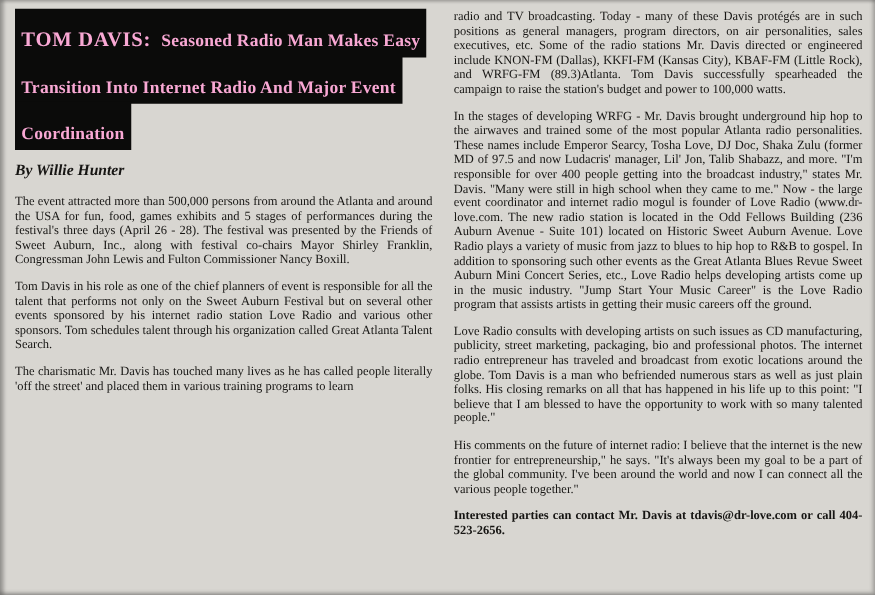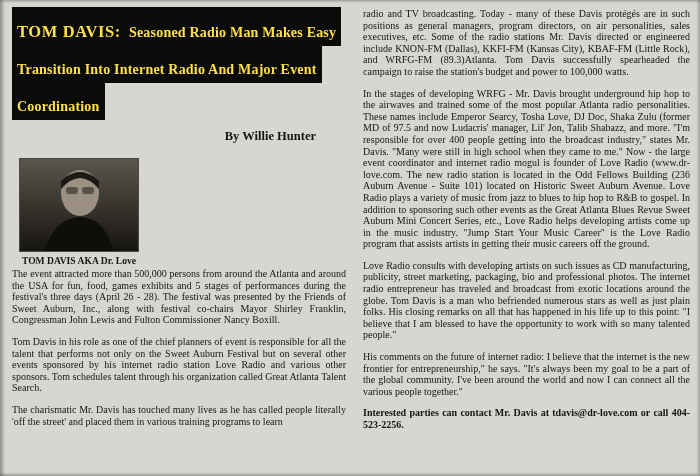--- a/index.html
+++ b/index.html
@@ -21,34 +21,35 @@
   }
   .col { overflow: hidden; }
   .col-left  { width: 334px; flex: none; }
   .col-right { flex: 1; padding-top: 2px; }
 
   
   .headline { margin: 2px 0 10px 0; font-weight: bold; }
   .hl-bar {
     display: inline;
     background: #0b0b0a;
-    color: #fde047;
+    color: #f9a8d4;
     padding: 1px 5px 2px 5px;
     line-height: 23px;
     -webkit-box-decoration-break: clone;
     box-decoration-break: clone;
   }
   .hl-lead { font-size: 16.5px; letter-spacing: .6px; }
   .hl-rest { font-size: 14px; letter-spacing: .2px; }
 
   .byline {
-    text-align: right;
+    text-align: left;
     font-weight: bold;
     font-size: 12.5px;
     margin: 4px 30px 12px 0;
+    font-style: italic;
   }
 
   .para {
     font-size: 10px;
     line-height: 11.6px;
     text-align: justify;
     margin: 0 0 10px 0;
   }
   .clear { clear: left; }
   .contact { font-weight: bold; }
@@ -82,49 +83,29 @@
   <div class="paper">
 
     <div class="col col-left">
       <h1 class="headline">
         <span class="hl-bar"><span class="hl-lead">TOM DAVIS:</span> <span class="hl-rest">Seasoned Radio Man Makes Easy Transition Into Internet Radio And Major Event Coordination</span></span>
       </h1>
 
       <div class="byline">By Willie Hunter</div>
 
       <div class="body-flow">
-        <div class="photo-block">
-          <div class="photo">
-            <svg width="118" height="92" viewBox="0 0 118 92" xmlns="http://www.w3.org/2000/svg">
-              <defs>
-                <linearGradient id="bg" x1="0" y1="0" x2="0" y2="1">
-                  <stop offset="0" stop-color="#5a564e"></stop>
-                  <stop offset="0.55" stop-color="#35322c"></stop>
-                  <stop offset="1" stop-color="#17150f"></stop>
-                </linearGradient>
-              </defs>
-              <rect width="118" height="92" fill="url(#bg)"></rect>
-              <ellipse cx="60" cy="34" rx="19" ry="23" fill="#9a8f80"></ellipse>
-              <path d="M41 30 Q60 8 79 30 L79 22 Q60 4 41 22 Z" fill="#1c1a16"></path>
-              <path d="M24 92 Q36 58 60 58 Q84 58 94 92 Z" fill="#100e0a"></path>
-              <rect x="46" y="28" width="12" height="7" rx="3" fill="#30302c" opacity="0.65"></rect>
-              <rect x="62" y="28" width="12" height="7" rx="3" fill="#30302c" opacity="0.65"></rect>
-            </svg>
-          </div>
-          <div class="caption">TOM DAVIS AKA Dr. Love</div>
-        </div>
 
         <p class="para clear">The event attracted more than 500,000 persons from around the Atlanta and around the USA for fun, food, games exhibits and 5 stages of performances during the festival's three days (April 26 - 28).  The festival was presented by the Friends of Sweet Auburn, Inc., along with festival co-chairs Mayor Shirley Franklin, Congressman John Lewis and Fulton Commissioner Nancy Boxill.</p>
         <p class="para"><span>Tom Davis in his role as one of the chief planners of event is responsible for all the talent that performs not only on the Sweet Auburn Festival but on several other events sponsored by his internet radio station Love Radio and various other sponsors.  Tom schedules talent through his organization called </span><span class="underline">Great Atlanta Talent Search.</span></p>
         <p class="para">The charismatic Mr. Davis has touched many lives as he has called people literally 'off the street' and placed them in various training programs to learn</p>
       </div>
     </div>
 
     <div class="col col-right">
       <p class="para">radio and TV broadcasting.  Today - many of these Davis protégés are in such positions as general managers, program directors, on air personalities, sales executives, etc.  Some of the radio stations Mr. Davis directed or engineered include KNON-FM (Dallas), KKFI-FM (Kansas City), KBAF-FM (Little Rock), and WRFG-FM (89.3)Atlanta.  Tom Davis successfully spearheaded the campaign to raise the station's budget and power to 100,000 watts.</p>
       <p class="para">In the stages of developing WRFG - Mr. Davis brought underground hip hop to the airwaves and trained some of the most popular Atlanta radio personalities. These names include Emperor Searcy, Tosha Love, DJ Doc, Shaka Zulu (former MD of 97.5 and now Ludacris' manager, Lil' Jon, Talib Shabazz, and more. "I'm responsible for over 400 people getting into the broadcast industry," states Mr. Davis.  "Many were still in high school when they came to me."  Now - the large event coordinator and internet radio mogul is founder of Love Radio (www.dr-love.com.  The new radio station is located in the Odd Fellows Building  (236 Auburn Avenue - Suite 101)  located on Historic Sweet Auburn Avenue.  Love Radio plays a variety of music from jazz to blues to hip hop to R&amp;B to gospel.  In addition to sponsoring such other events as the Great Atlanta Blues Revue Sweet Auburn Mini Concert Series, etc., Love Radio helps developing artists come up in the music industry. "Jump Start Your Music Career" is the Love Radio program that assists artists in getting their music careers off the ground.</p>
       <p class="para">Love Radio consults with developing artists on such issues as CD manufacturing, publicity, street marketing, packaging, bio and professional photos. The internet radio entrepreneur has traveled and broadcast from exotic locations around the globe.  Tom Davis is a man who befriended numerous stars as well as just plain folks.  His closing remarks on all that has happened in his life up to this point:  "I believe that I am blessed to have the opportunity to work with so many talented people."</p>
       <p class="para">His comments on the future of internet radio:  I believe that the internet is the new frontier for entrepreneurship," he says.  "It's always been my goal to be a part of the global community.  I've been around the world and now I can connect all the various people together."</p>
-      <p class="para contact">Interested parties can contact Mr. Davis at tdavis@dr-love.com or call 404-523-2256.</p>
+      <p class="para contact">Interested parties can contact Mr. Davis at tdavis@dr-love.com or call 404-523-2656.</p>
     </div>
 
   </div>
 </div>
 
 </body></html>

